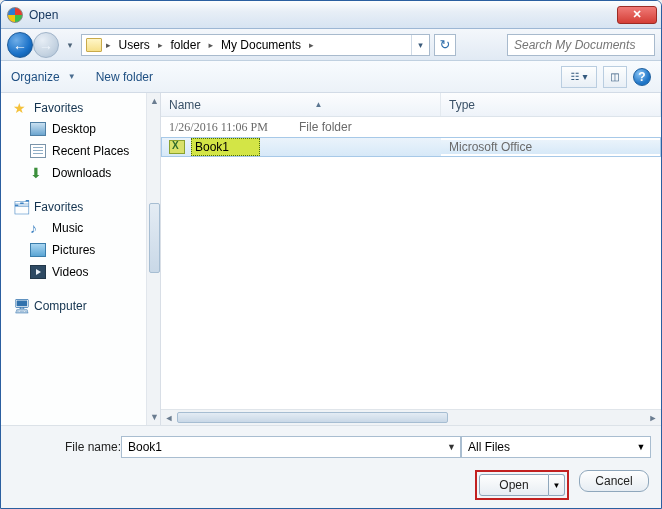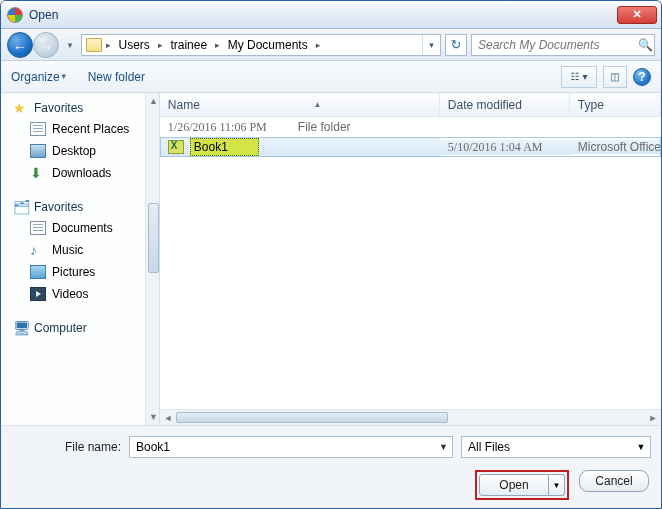--- a/index.html
+++ b/index.html
@@ -106,42 +106,43 @@
     color: #3a5a7a; font-size: 9px;
   }
   .refresh {
     width: 22px; height: 22px;
     background: #fff;
     border: 1px solid #a8bacd;
     display: flex; align-items: center; justify-content: center;
     color: #2f6eab; font-size: 13px;
   }
   .search {
-    width: 184px; height: 22px;
+    width: 148px; height: 22px;
     background: #fff;
     border: 1px solid #a8bacd;
     display: flex;
     align-items: center;
+    margin-left: 47px;
   }
   .search input {
     flex: 1; border: none; outline: none;
     font-size: 12px; font-style: italic; color: #888;
     padding-left: 6px; background: transparent;
   }
   .search .mag { width: 22px; text-align: center; color: #4e7bab; }
   .toolbar {
     height: 32px;
     background: linear-gradient(#f8fbfe,#ecf2f8);
     border-bottom: 1px solid #d2dbe6;
     display: flex;
     align-items: center;
     padding: 0 10px;
     gap: 20px;
   }
-  .tb-item { color: #1e4f82; display: flex; align-items: center; gap: 0; }
+  .tb-item { color: #1e4f82; display: flex; align-items: center; gap: 8px; }
   .tb-drop { font-size: 8px; color: #4b6d90; }
   .tb-right { margin-left: auto; display: flex; gap: 6px; align-items: center; }
   .viewbtn {
     width: 36px; height: 22px;
     border: 1px solid #b9cde0;
     background: linear-gradient(#fdfefe,#e8eff6);
     display: flex; align-items: center; justify-content: center;
     gap: 3px; font-size: 10px; color: #33597d;
   }
   .helpbtn {
@@ -219,21 +220,21 @@
     display:flex; align-items: center;
   }
   .hscroll .arrow { width:16px; text-align:center; color:#6a7c90; font-size:9px; }
   .hscroll .track { flex:1; position: relative; height: 100%; }
   .hscroll .thumb { position:absolute; left:0; top:2px; height:11px; width:58%; background: linear-gradient(#e4ecf4,#c9d8e7); border:1px solid #a6bdd2; border-radius: 2px; }
   .footer {
     padding: 10px 10px 14px 10px;
     background: #f2f5f8;
     border-top: 1px solid #dce2e8;
   }
-  .fn-row { display:flex; align-items: center; gap: 8px; }
+  .fn-row { display:flex; align-items: center; }
   .fn-label { width: 110px; text-align: right; color: #222; }
   .fn-input {
     flex: 1; height: 22px; background:#fff; border:1px solid #a9bdd0;
     display:flex; align-items:center;
   }
   .fn-input input { flex:1; border:none; outline:none; font-size:12px; padding-left:6px; }
   .fn-input .drop { width:18px; text-align:center; color:#333; font-size:9px; border-left:1px solid transparent; }
   .filter {
     width: 190px; height:22px; background:#fff; border:1px solid #a9bdd0;
     display:flex; align-items:center;
@@ -284,21 +285,21 @@
         <span>→</span>
       </div>
     </div>
     <div class="navdrop">▾</div>
 
     <div class="breadcrumb">
       <span class="bcicon"></span>
       <span class="bc-arrow">▸</span>
       <span class="bc-seg">Users</span>
       <span class="bc-arrow">▸</span>
-      <span class="bc-seg">trainee</span>
+      <span class="bc-seg">folder</span>
       <span class="bc-arrow">▸</span>
       <span class="bc-seg">My Documents</span>
       <span class="bc-arrow">▸</span>
       <span class="bc-tail">
         <span class="bc-tail-btn">▾</span>
       </span>
     </div>
 
     <div class="refresh">
       <span>↻</span>
@@ -334,41 +335,37 @@
 
   <div class="body">
     <div class="sidebar">
       <div class="sb-content">
         <div class="sb-group">
           <div class="sb-head">
             <span class="ico ico-star">★</span>
             <span>Favorites</span>
           </div>
           <div class="sb-item">
+            <span class="ico ico-monitor"></span>
+            <span>Desktop</span>
+          </div>
+          <div class="sb-item">
             <span class="ico ico-paper"></span>
             <span>Recent Places</span>
-          </div>
-          <div class="sb-item">
-            <span class="ico ico-monitor"></span>
-            <span>Desktop</span>
           </div>
           <div class="sb-item">
             <span class="ico ico-down">⬇</span>
             <span>Downloads</span>
           </div>
         </div>
 
         <div class="sb-group">
           <div class="sb-head">
             <span class="ico ico-lib">🗂</span>
             <span>Favorites</span>
-          </div>
-          <div class="sb-item">
-            <span class="ico ico-paper"></span>
-            <span>Documents</span>
           </div>
           <div class="sb-item">
             <span class="ico ico-music">♪</span>
             <span>Music</span>
           </div>
           <div class="sb-item">
             <span class="ico ico-pic"></span>
             <span>Pictures</span>
           </div>
           <div class="sb-item">
@@ -390,38 +387,34 @@
         <div class="arrow" style="position:absolute;bottom:0;width:100%">▼</div>
       </div>
     </div>
 
     <div class="filepane">
       <div class="columns">
         <div class="col name">
           <span>Name</span>
           <span class="sortarrow">▲</span>
         </div>
-        <div class="col date">
-          <span>Date modified</span>
-        </div>
         <div class="col type">
           <span>Type</span>
         </div>
       </div>
       <div class="rows">
         <div class="row">
           <div class="cdate">1/26/2016 11:06 PM</div>
           <div class="ctype">File folder</div>
         </div>
         <div class="row sel">
           <div class="cname">
             <span class="ico ico-xls"></span>
             <span class="namewrap">Book1</span>
           </div>
-          <div class="cdate">5/10/2016 1:04 AM</div>
           <div class="ctype">Microsoft Office</div>
         </div>
       </div>
       <div class="hscroll">
         <div class="arrow">◄</div>
         <div class="track">
             <div class="thumb"></div>
           </div>
         <div class="arrow">►</div>
       </div>

